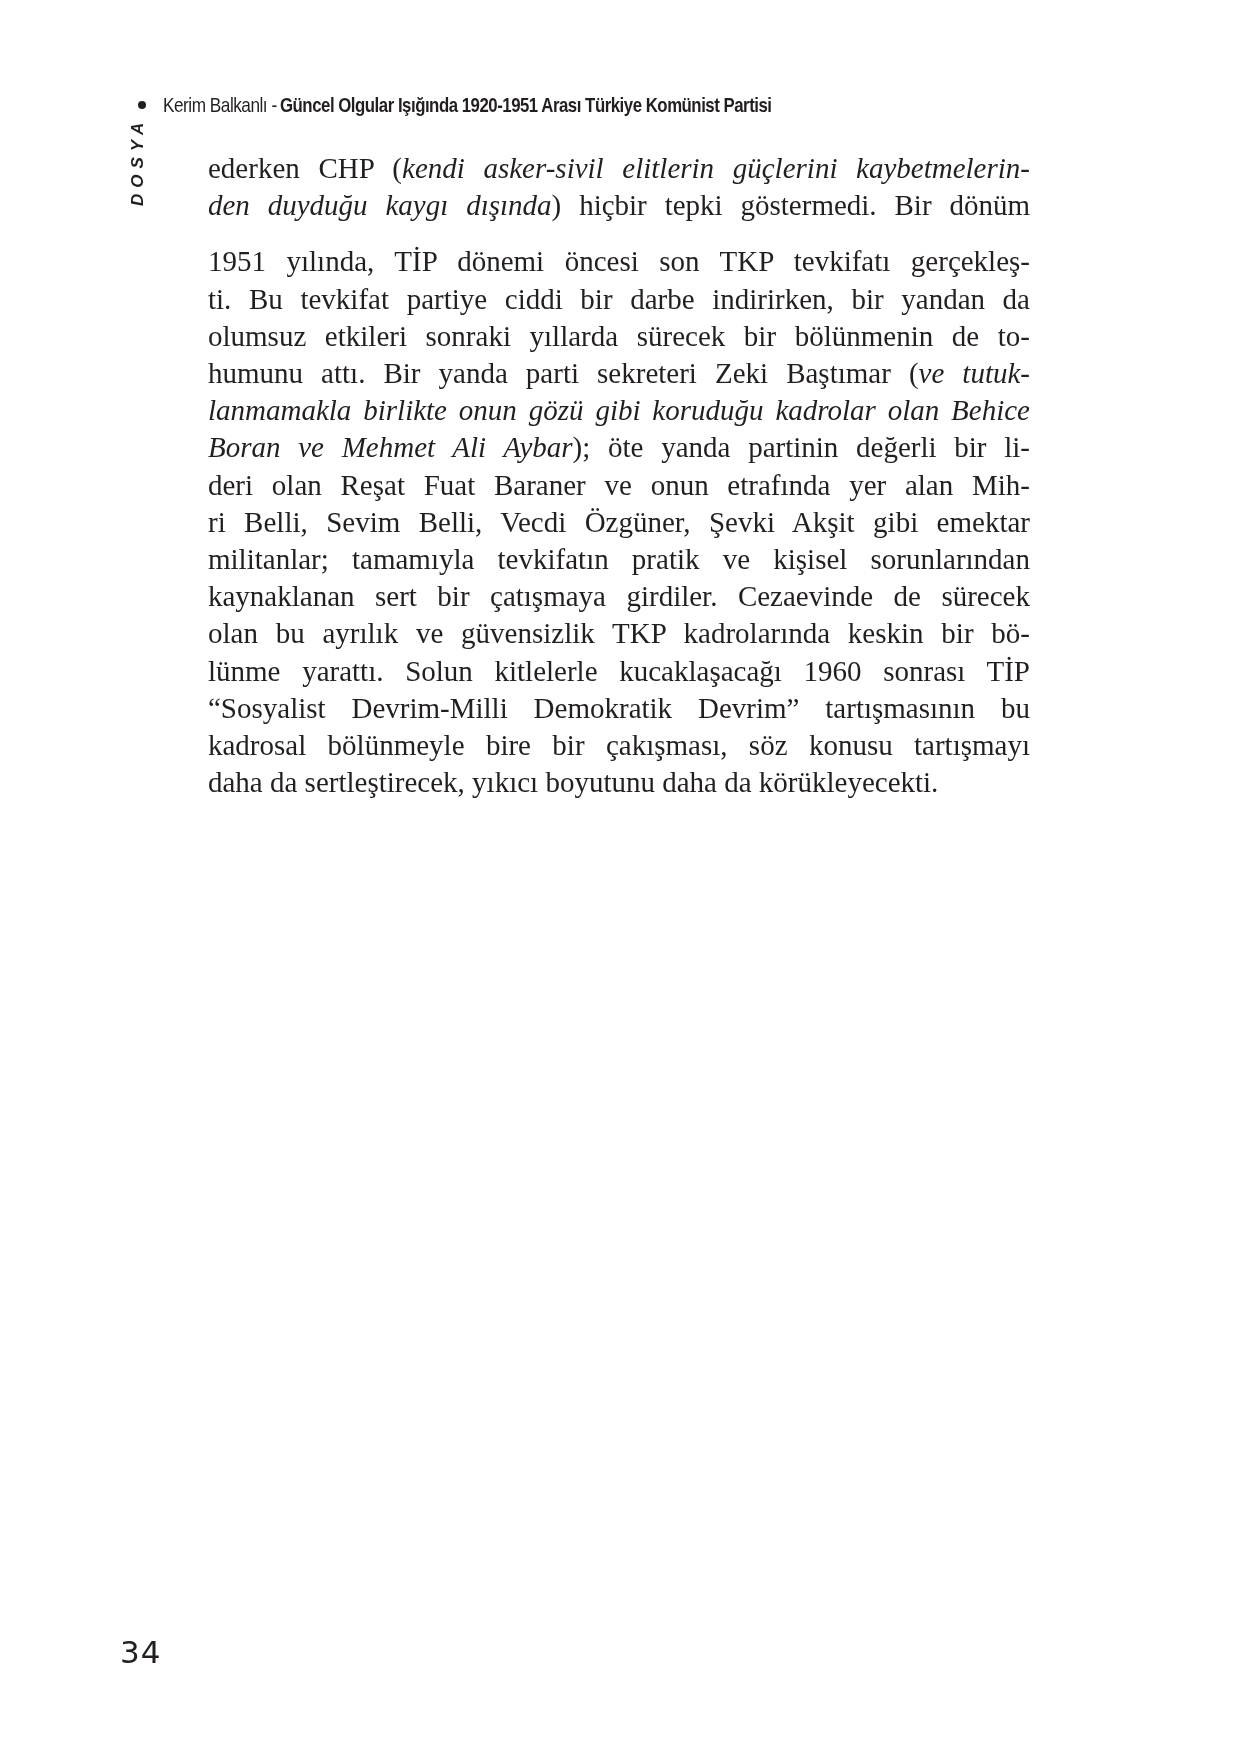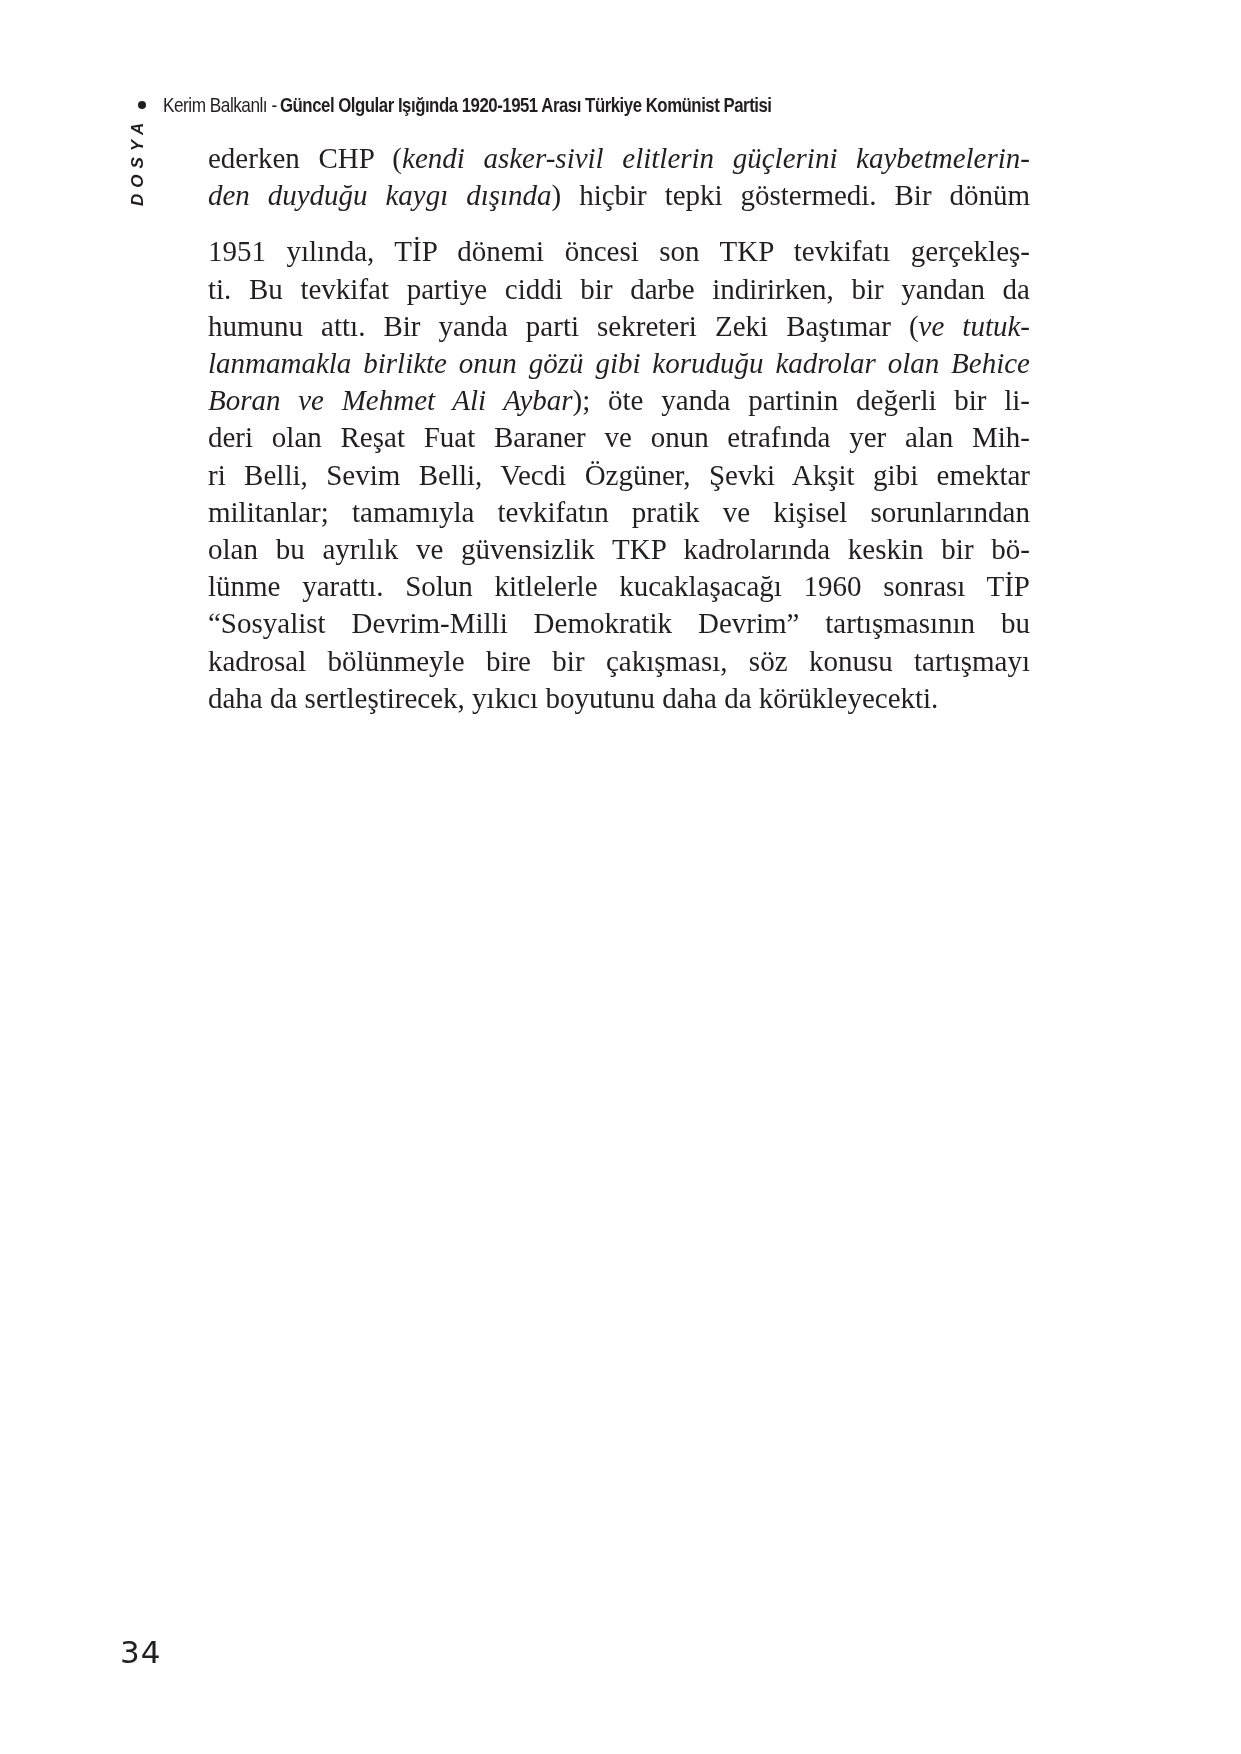--- a/index.html
+++ b/index.html
@@ -56,21 +56,21 @@
       font-family: "Liberation Sans", sans-serif;
       font-weight: bold;
       font-style: italic;
       font-size: 17px;
       letter-spacing: 6px;
       white-space: nowrap;
     }
     .article-body {
       position: absolute;
       left: 208px;
-      top: 140px;
+      top: 150px;
       width: 822px;
       font-family: "Liberation Serif", serif;
       font-size: 29px;
       line-height: 37.2px;
       text-align: justify;
       hyphens: manual;
     }
     .article-body p {
       margin: 0;
     }
@@ -110,26 +110,28 @@
 <div class="section-label">DOSYA</div>
 
 <div class="article-body" id="article-body">
     <p>
       <span class="line"><span>ederken CHP (</span><em>kendi asker-sivil elitlerin güçlerini kaybetmelerin-</em></span>
       <span class="line"><em>den duyduğu kaygı dışında</em><span>) hiçbir tepki göstermedi. Bir dönüm</span></span>
     </p>
     <p>
       <span class="line"><span>1951 yılında, TİP dönemi öncesi son TKP tevkifatı gerçekleş-</span></span>
       <span class="line"><span>ti. Bu tevkifat partiye ciddi bir darbe indirirken, bir yandan da</span></span>
+      <span class="line"><span>olumsuz etkileri sonraki yıllarda sürecek bir bölünmenin de to-</span></span>
       <span class="line"><span>humunu attı. Bir yanda parti sekreteri Zeki Baştımar (</span><em>ve tutuk-</em></span>
       <span class="line"><em>lanmamakla birlikte onun gözü gibi koruduğu kadrolar olan Behice</em></span>
       <span class="line"><em>Boran ve Mehmet Ali Aybar</em><span>); öte yanda partinin değerli bir li-</span></span>
       <span class="line"><span>deri olan Reşat Fuat Baraner ve onun etrafında yer alan Mih-</span></span>
       <span class="line"><span>ri Belli, Sevim Belli, Vecdi Özgüner, Şevki Akşit gibi emektar</span></span>
       <span class="line"><span>militanlar; tamamıyla tevkifatın pratik ve kişisel sorunlarından</span></span>
+      <span class="line"><span>kaynaklanan sert bir çatışmaya girdiler. Cezaevinde de sürecek</span></span>
       <span class="line"><span>olan bu ayrılık ve güvensizlik TKP kadrolarında keskin bir bö-</span></span>
       <span class="line"><span>lünme yarattı. Solun kitlelerle kucaklaşacağı 1960 sonrası TİP</span></span>
       <span class="line"><span>“Sosyalist Devrim-Milli Demokratik Devrim” tartışmasının bu</span></span>
       <span class="line"><span>kadrosal bölünmeyle bire bir çakışması, söz konusu tartışmayı</span></span>
       <span class="line last"><span>daha da sertleştirecek, yıkıcı boyutunu daha da körükleyecekti.</span></span>
     </p>
   </div>
 
 <div class="page-number">34</div>
 

